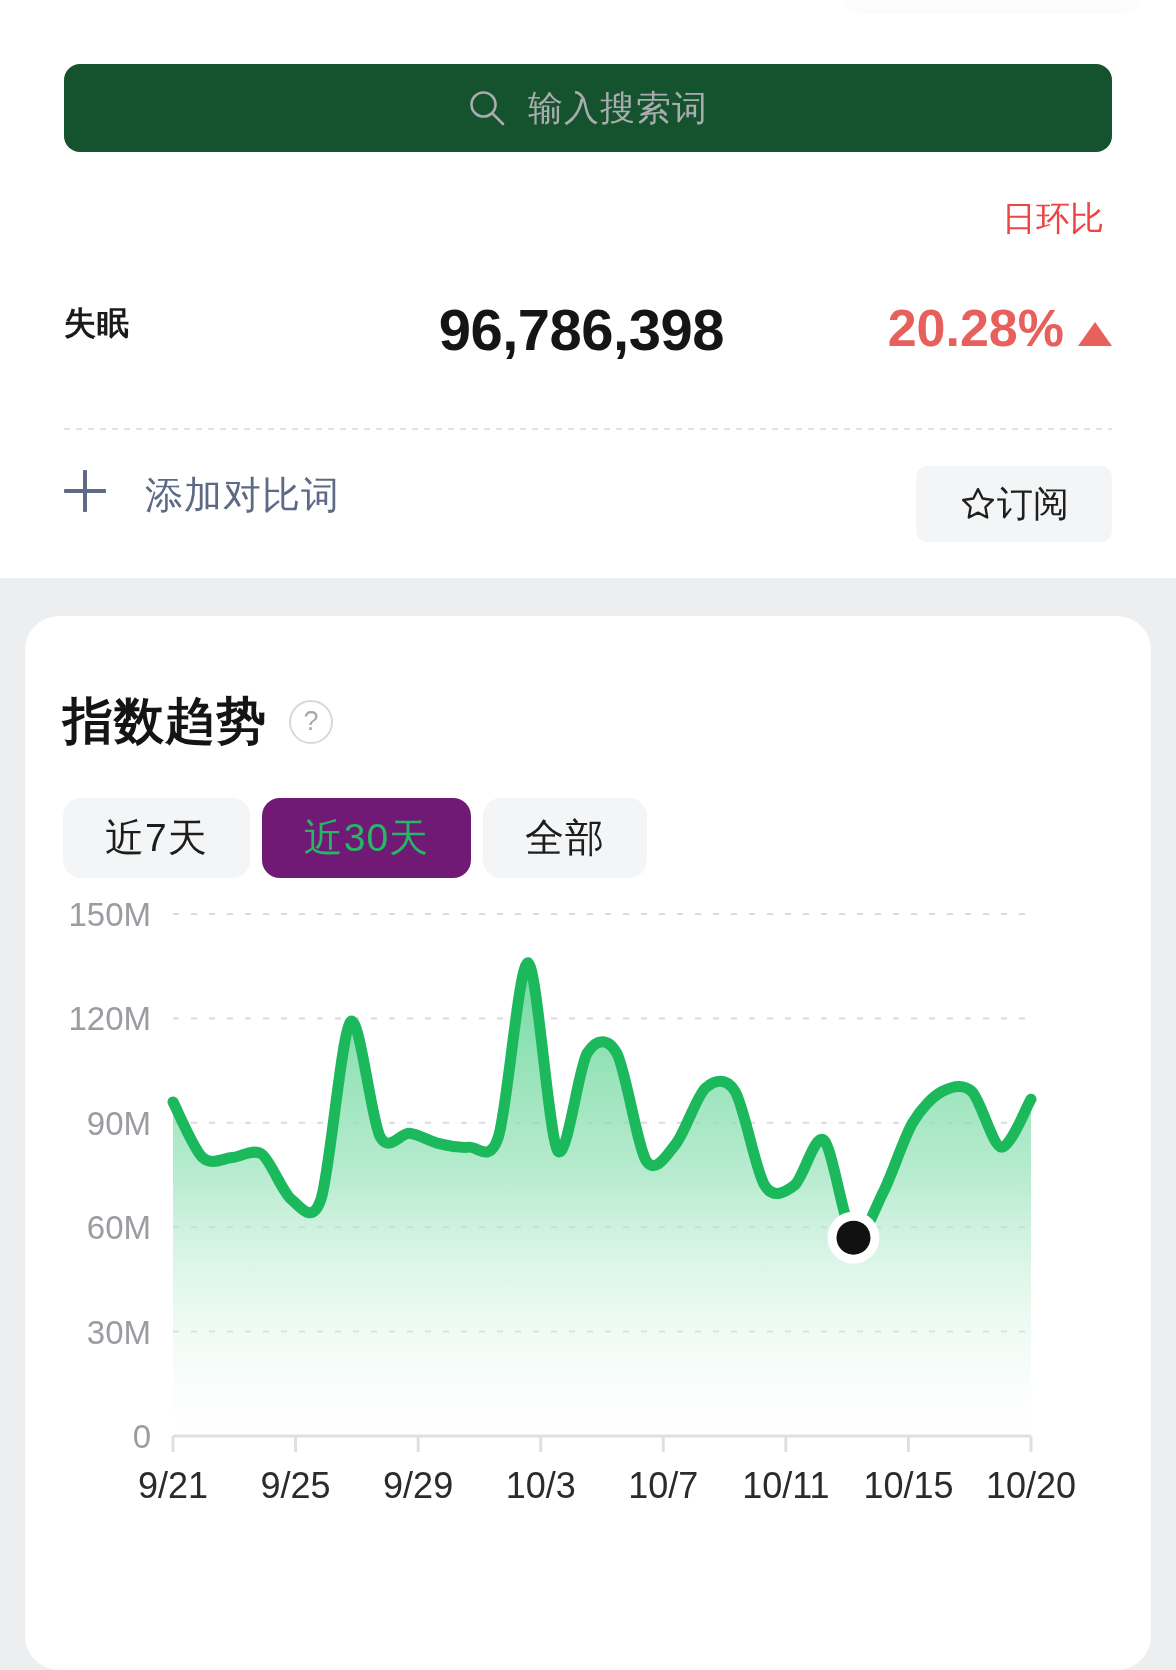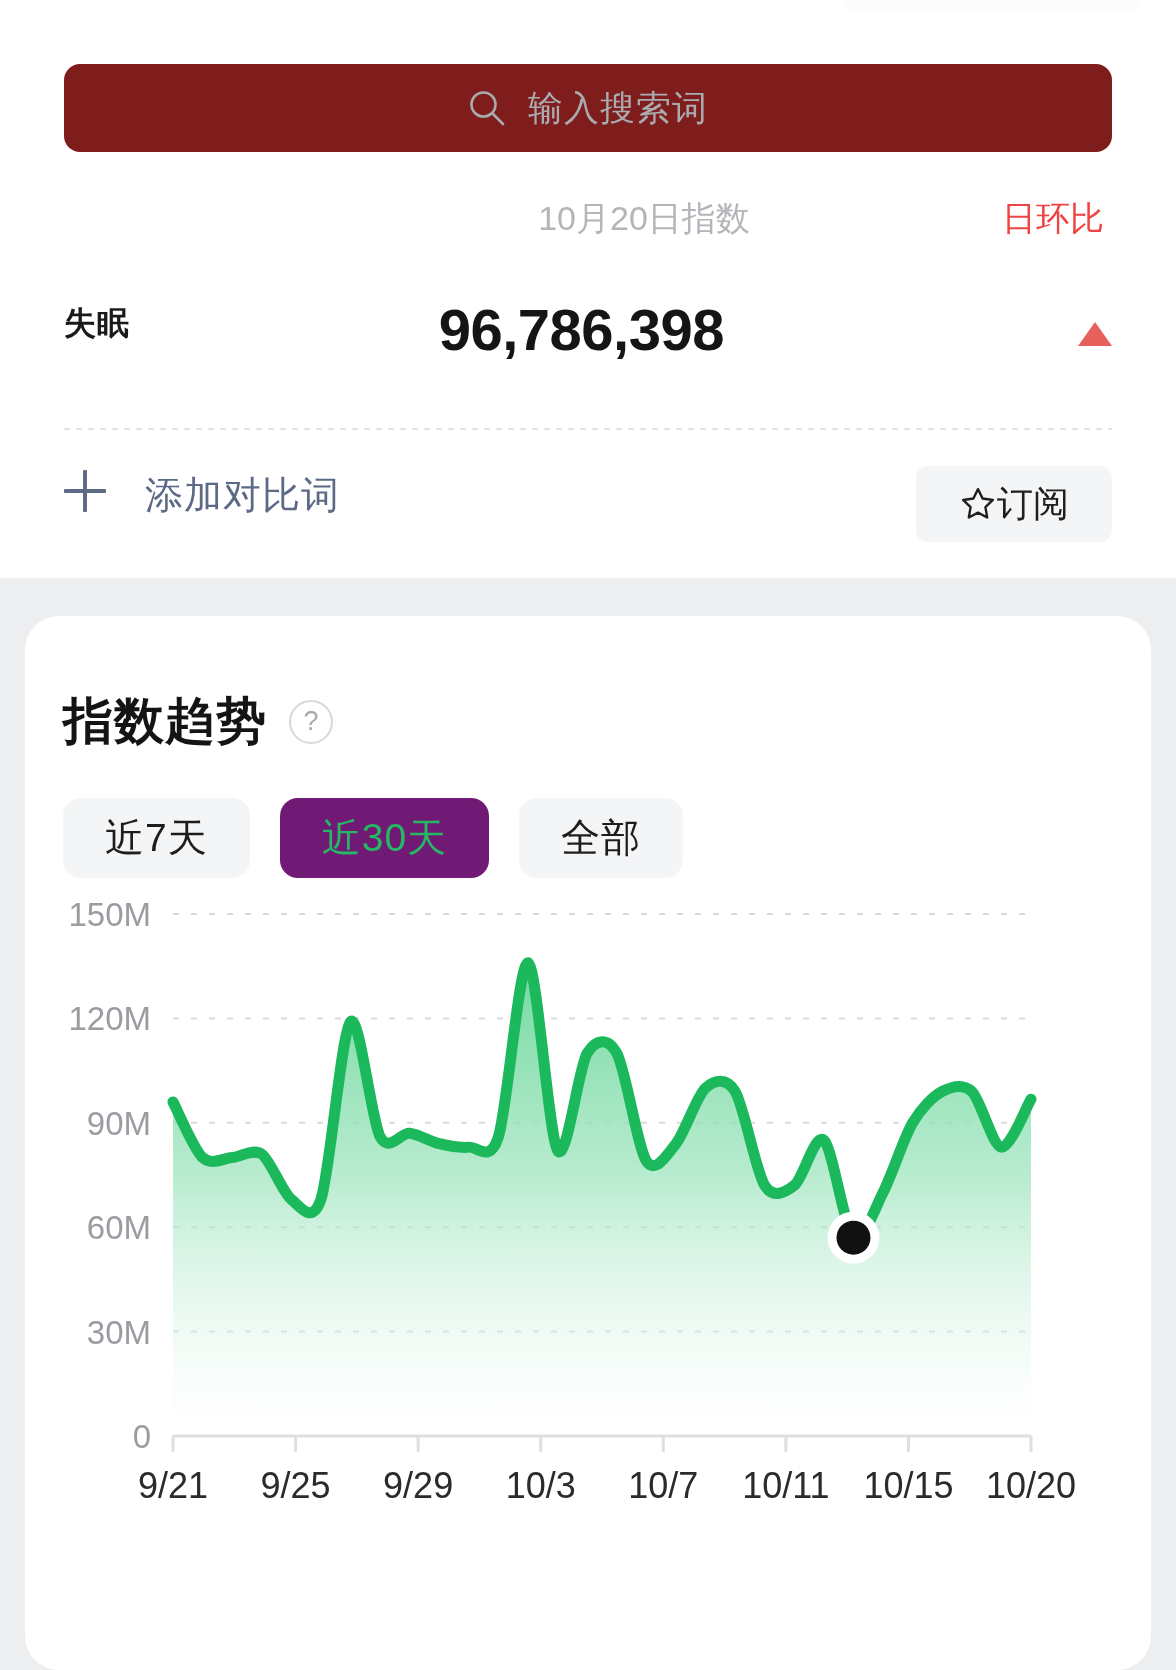--- a/index.html
+++ b/index.html
@@ -19,21 +19,21 @@
 
   
   .ghost-pill {
     position:absolute; right:34px; top:-26px; width:300px; height:40px;
     background:#fcfcfd; border-radius:20px;
   }
 
   
   .search-bar {
     position:absolute; left:64px; top:64px; width:1048px; height:88px;
-    background:#7f1d1d; border-radius:16px;
+    background:#14532d; border-radius:16px;
     display:flex; align-items:center; justify-content:center; gap:22px;
   }
   .search-icon { width:38px; height:38px; flex:0 0 auto; }
   .search-icon svg { display:block; }
   .search-ph {
     font-size:35px; color:#a9abaf; letter-spacing:1px;
   }
 
   
   .col-headers {
@@ -114,21 +114,21 @@
     position:absolute; left:38px; top:72px; display:flex; align-items:center; gap:22px;
   }
   .card-title { font-size:50px; font-weight:700; color:#141414; letter-spacing:1px; }
   .help-icon {
     width:44px; height:44px; border-radius:50%; border:2px solid #d6d8dc;
     display:flex; align-items:center; justify-content:center;
     font-size:27px; color:#a6a8ad;
   }
 
   
-  .tabs { position:absolute; left:38px; top:182px; display:flex; gap:30px; }
+  .tabs { position:absolute; left:38px; top:182px; display:flex; gap:12px; }
   .tab {
     height:80px; padding:0 42px; border-radius:18px;
     background:#f4f5f6; color:#1d1d1d;
     font-size:39px; display:flex; align-items:center; justify-content:center;
     letter-spacing:1px;
   }
   .tab.active { background:#701a75; color:#25b864; }
 
   
   .chart-wrap {
@@ -150,27 +150,27 @@
       <span class="search-icon">
         <svg viewBox="0 0 38 38" width="38" height="38">
           <circle cx="15.5" cy="15.5" r="12" fill="none" stroke="#a9abaf" stroke-width="2.6"></circle>
           <line x1="24.5" y1="24.5" x2="35" y2="35" stroke="#a9abaf" stroke-width="2.6" stroke-linecap="round"></line>
         </svg>
       </span>
       <span class="search-ph">输入搜索词</span>
     </div>
 
     <div class="col-headers">
-      <span class="col-idx-label">10月20日指数</span>
       <span class="col-chg-label">日环比</span>
     </div>
 
     <div class="kw-row">
       <span class="kw-name">失眠</span>
       <span class="kw-value">96,786,398</span>
+      <span class="kw-change">20.28%</span>
       <span class="kw-arrow"></span>
     </div>
 
     <div class="divider"></div>
 
     <div class="add-compare">
       <span class="plus-icon"></span>
       <span class="add-compare-label">添加对比词</span>
     </div>
 

